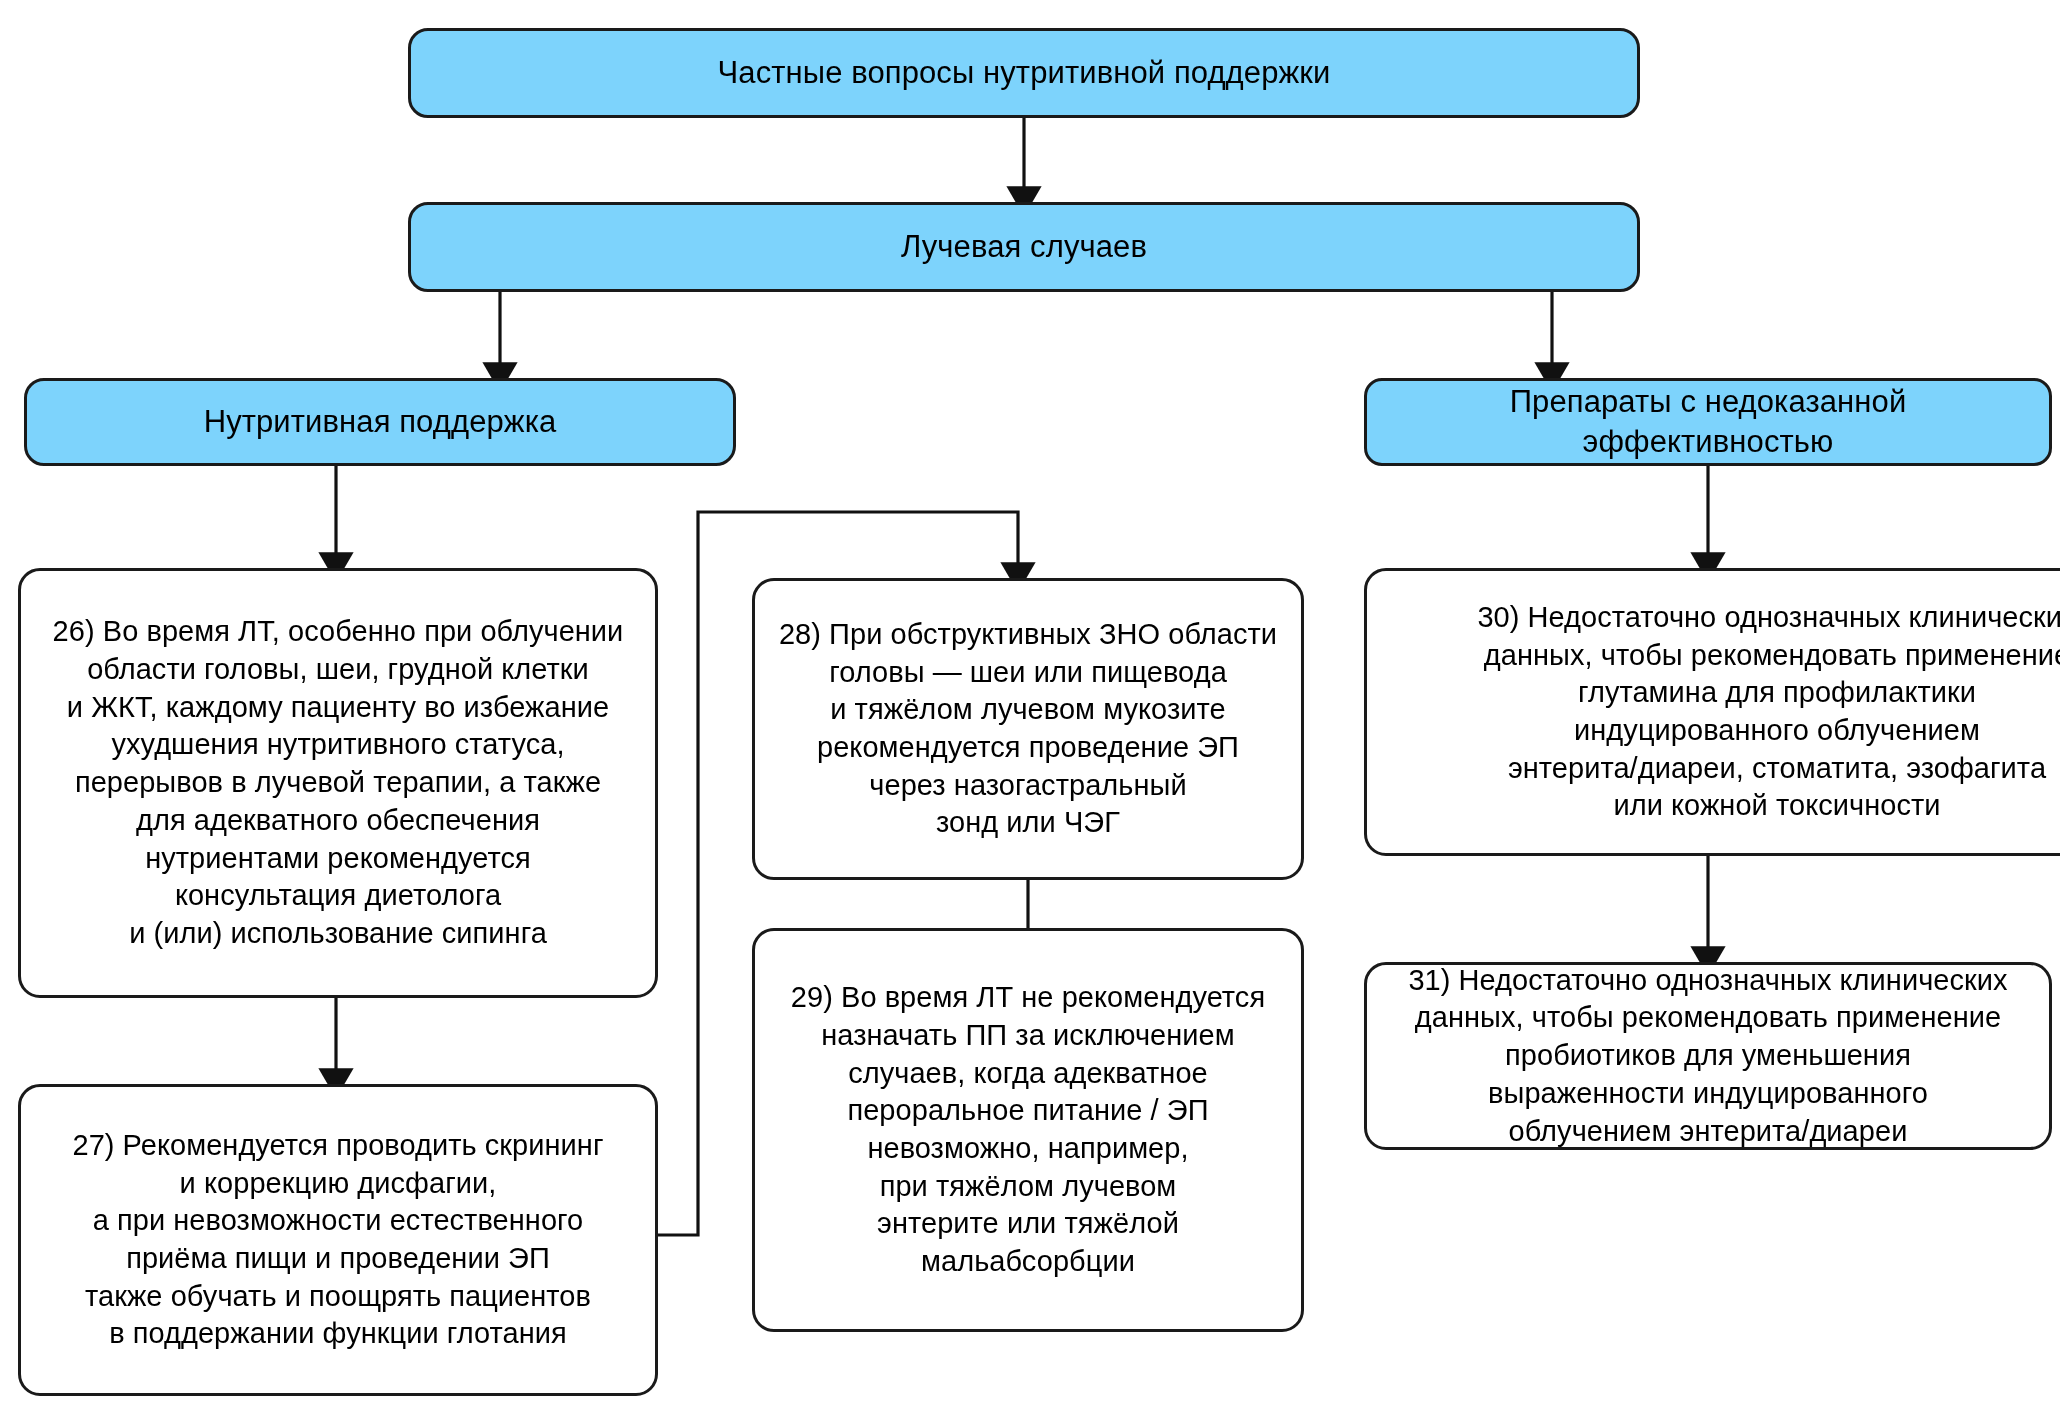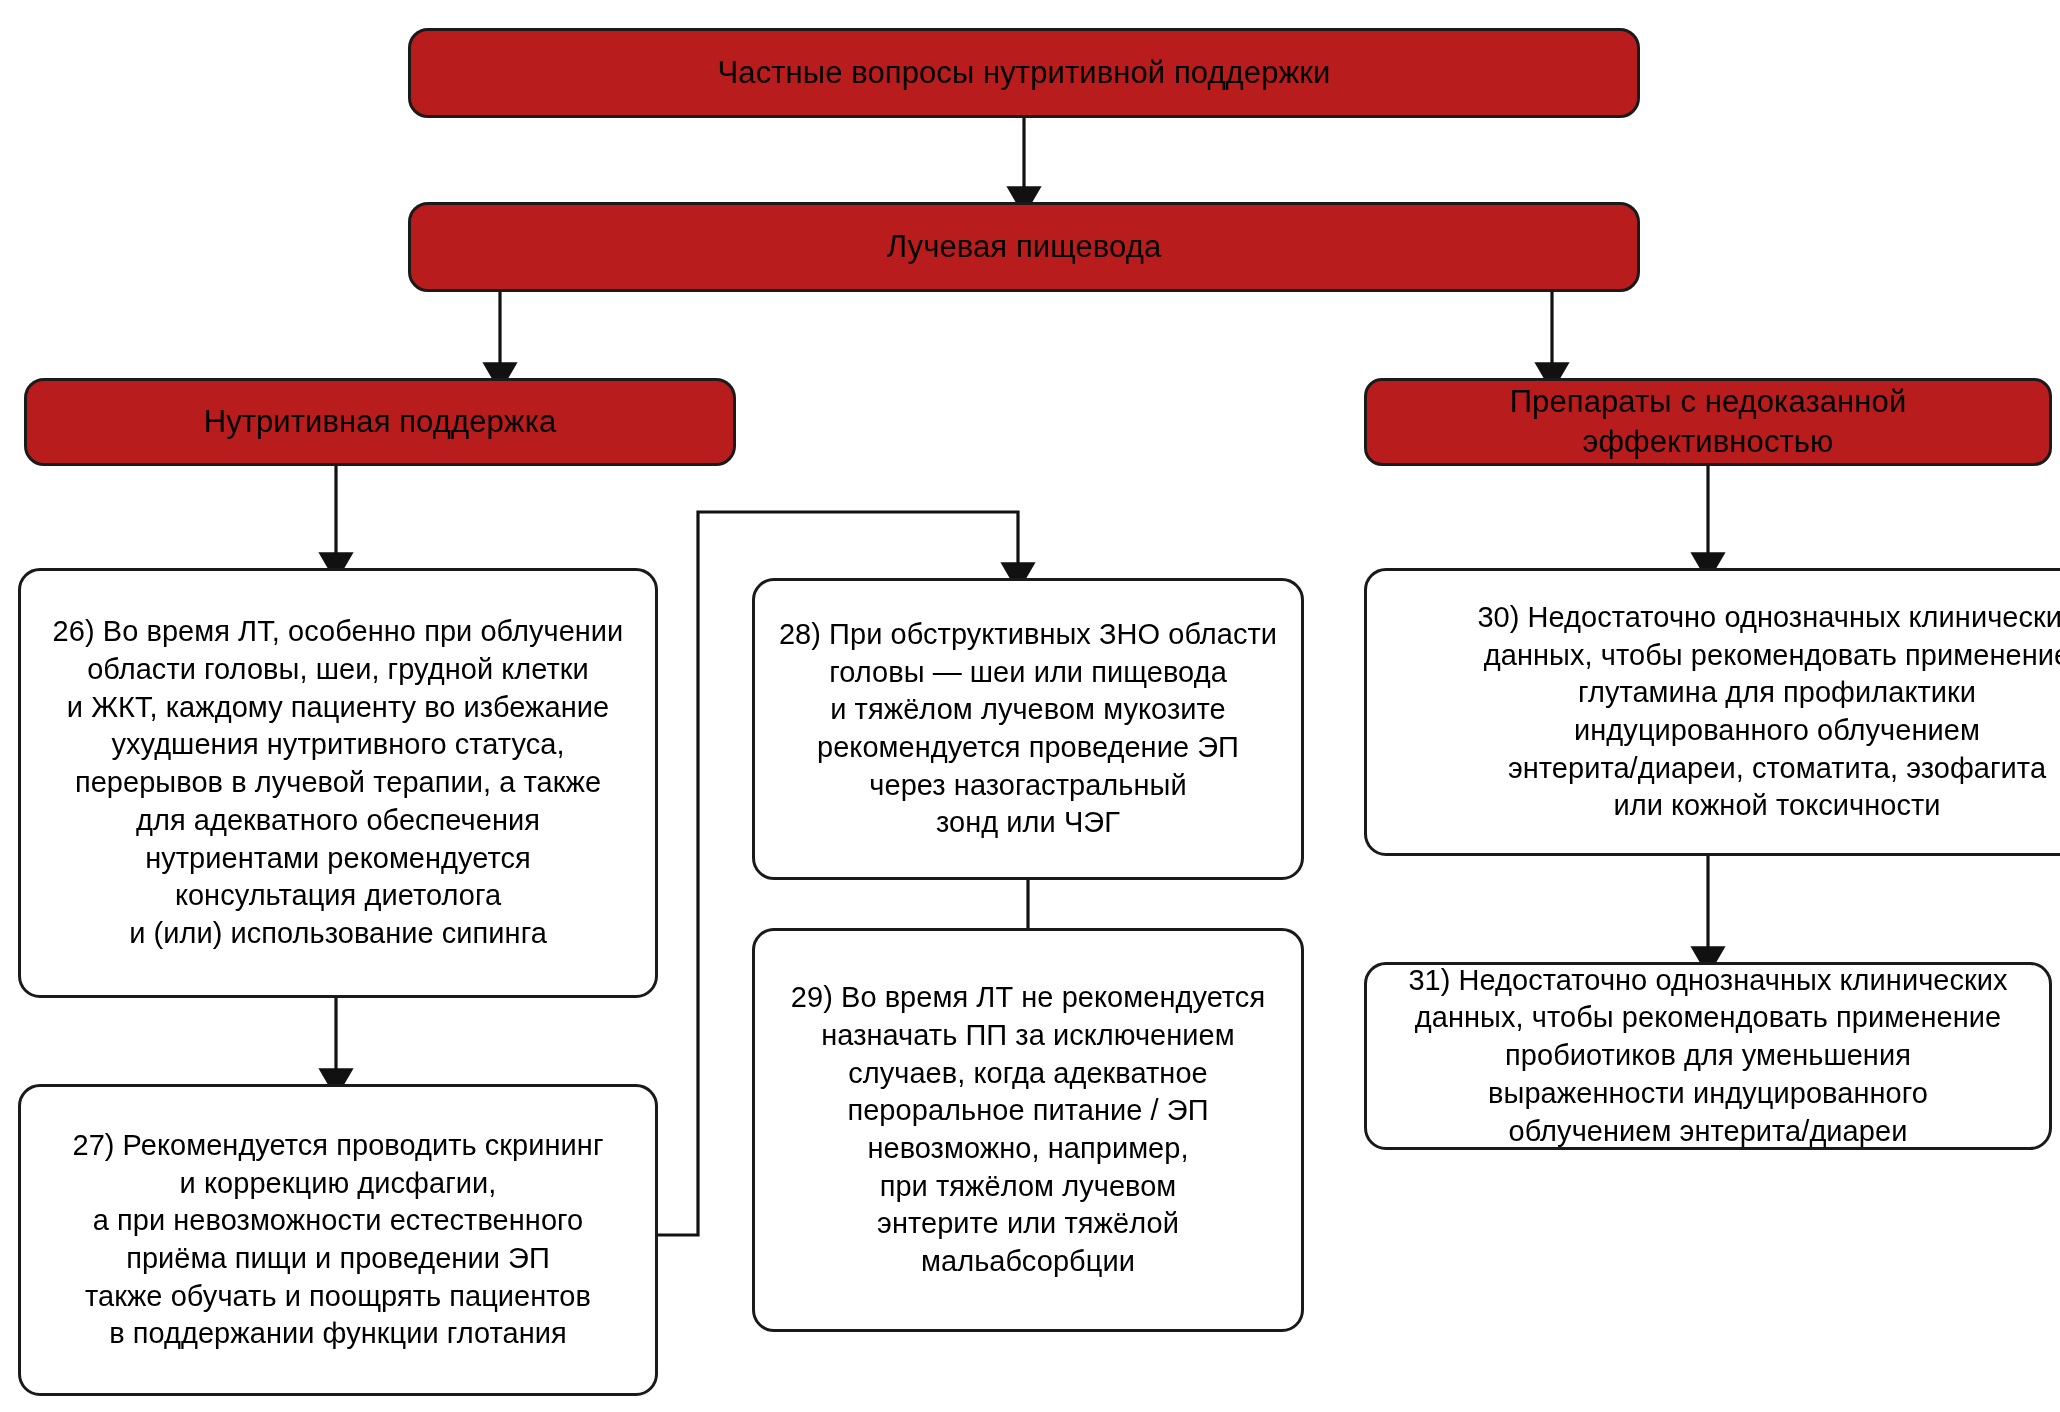--- a/index.html
+++ b/index.html
@@ -35,21 +35,21 @@
     display: flex;
     align-items: center;
     justify-content: center;
     text-align: center;
     line-height: 1.30;
     white-space: pre-line;
     padding: 6px 14px;
     z-index: 2;
   }
   .node.header {
-    background: #b91c1c;
+    background: #7dd3fc;
     border-radius: 20px;
     font-size: 31px;
     letter-spacing: 0.1px;
   }
   .node.leaf {
     background: #ffffff;
     border-radius: 22px;
     font-size: 29px;
     letter-spacing: 0.05px;
   }
@@ -110,21 +110,21 @@
       <line x1="1708" y1="466" x2="1708" y2="556" stroke="#111111" stroke-width="3.2" marker-end="url(#arrowhead)"></line>
     </g>
 
     <g>
       <line x1="1708" y1="856" x2="1708" y2="950" stroke="#111111" stroke-width="3.2" marker-end="url(#arrowhead)"></line>
     </g>
   </svg>
 
   <div class="node header" id="node-root">Частные вопросы нутритивной поддержки</div>
 
-  <div class="node header" id="node-radiation">Лучевая пищевода</div>
+  <div class="node header" id="node-radiation">Лучевая случаев</div>
 
   <div class="node header" id="node-nutrition">Нутритивная поддержка</div>
 
   <div class="node header" id="node-unproven">Препараты с недоказанной эффективностью</div>
 
   <div class="node leaf" id="node-rec-26">26) Во время ЛТ, особенно при облучении
 области головы, шеи, грудной клетки
 и ЖКТ, каждому пациенту во избежание
 ухудшения нутритивного статуса,
 перерывов в лучевой терапии, а также

